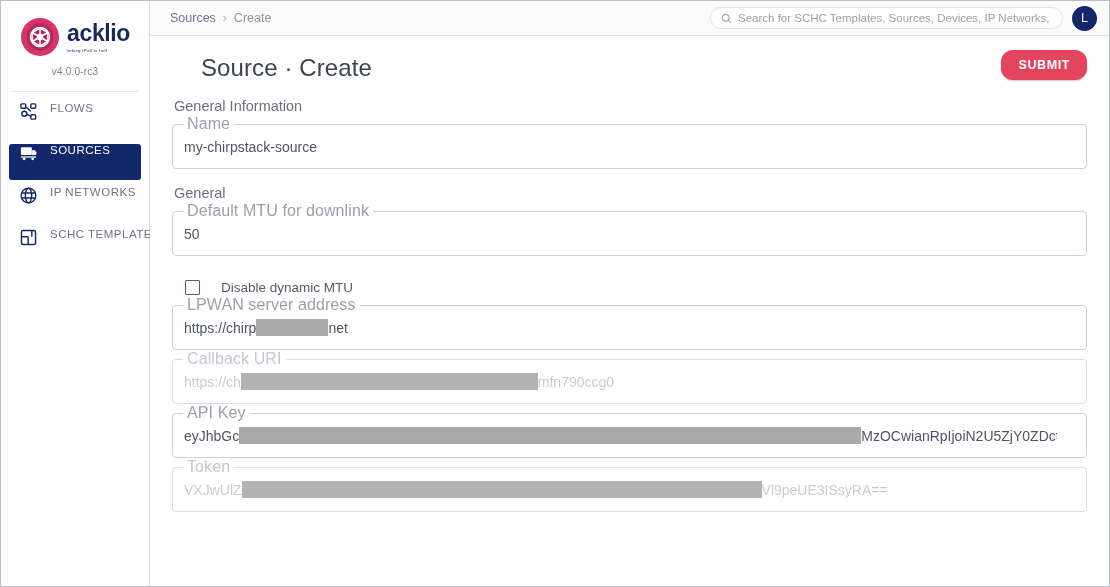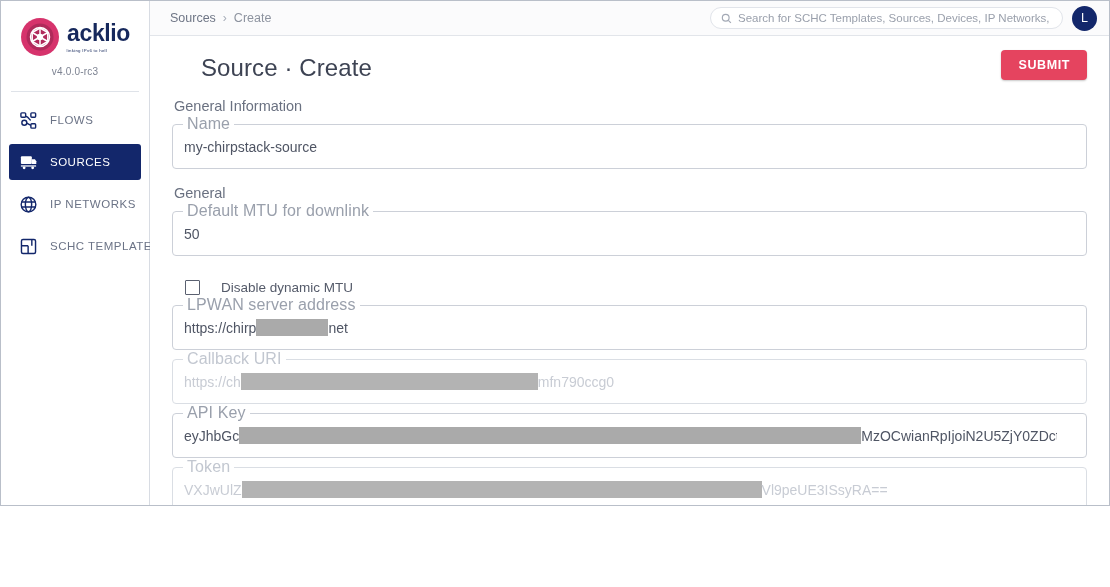--- a/index.html
+++ b/index.html
@@ -5,21 +5,21 @@
   * { box-sizing: border-box; }
   html, body {
     margin: 0; padding: 0;
     width: 1110px; height: 587px;
     font-family: "Liberation Sans", sans-serif;
     background: #ffffff;
     overflow: hidden;
   }
   .app {
     position: relative;
-    width: 1110px; height: 506px;
+    width: 1110px; height: 587px;
     display: flex;
     background: #ec4899;
     border: 1px solid #b9bfc9;
   }
 
   
   .sidebar {
     width: 149px;
     height: 100%;
     background: #ffffff;
@@ -61,21 +61,21 @@
     letter-spacing: .2px;
   }
   .nav-divider {
     height: 1px;
     background: #dfe3e9;
     margin: 4px 10px 10px 10px;
   }
   .nav { padding: 0 8px; }
   .nav-item {
     display: flex;
-    align-items: center;
+    align-items: flex-start;
     gap: 12px;
     height: 36px;
     padding: 0 10px;
     border-radius: 3px;
     margin-bottom: 6px;
     cursor: pointer;
   }
   .nav-item .nav-label {
     font-size: 11.5px;
     letter-spacing: .5px;
@@ -162,21 +162,21 @@
     font-size: 24px;
     color: #3d4353;
     font-weight: 400;
     letter-spacing: .1px;
     margin: 4px 0 0 0;
   }
   .submit-btn {
     background: #e5445f;
     color: #ffffff;
     border: none;
-    border-radius: 4px;
+    border-radius: 12px;
     font-size: 12.5px;
     font-weight: 700;
     letter-spacing: .6px;
     padding: 8px 17px;
     cursor: pointer;
     box-shadow: 0 1px 2px rgba(0,0,0,.22);
     font-family: "Liberation Sans", sans-serif;
   }
   .section-head {
     font-size: 14.5px;

